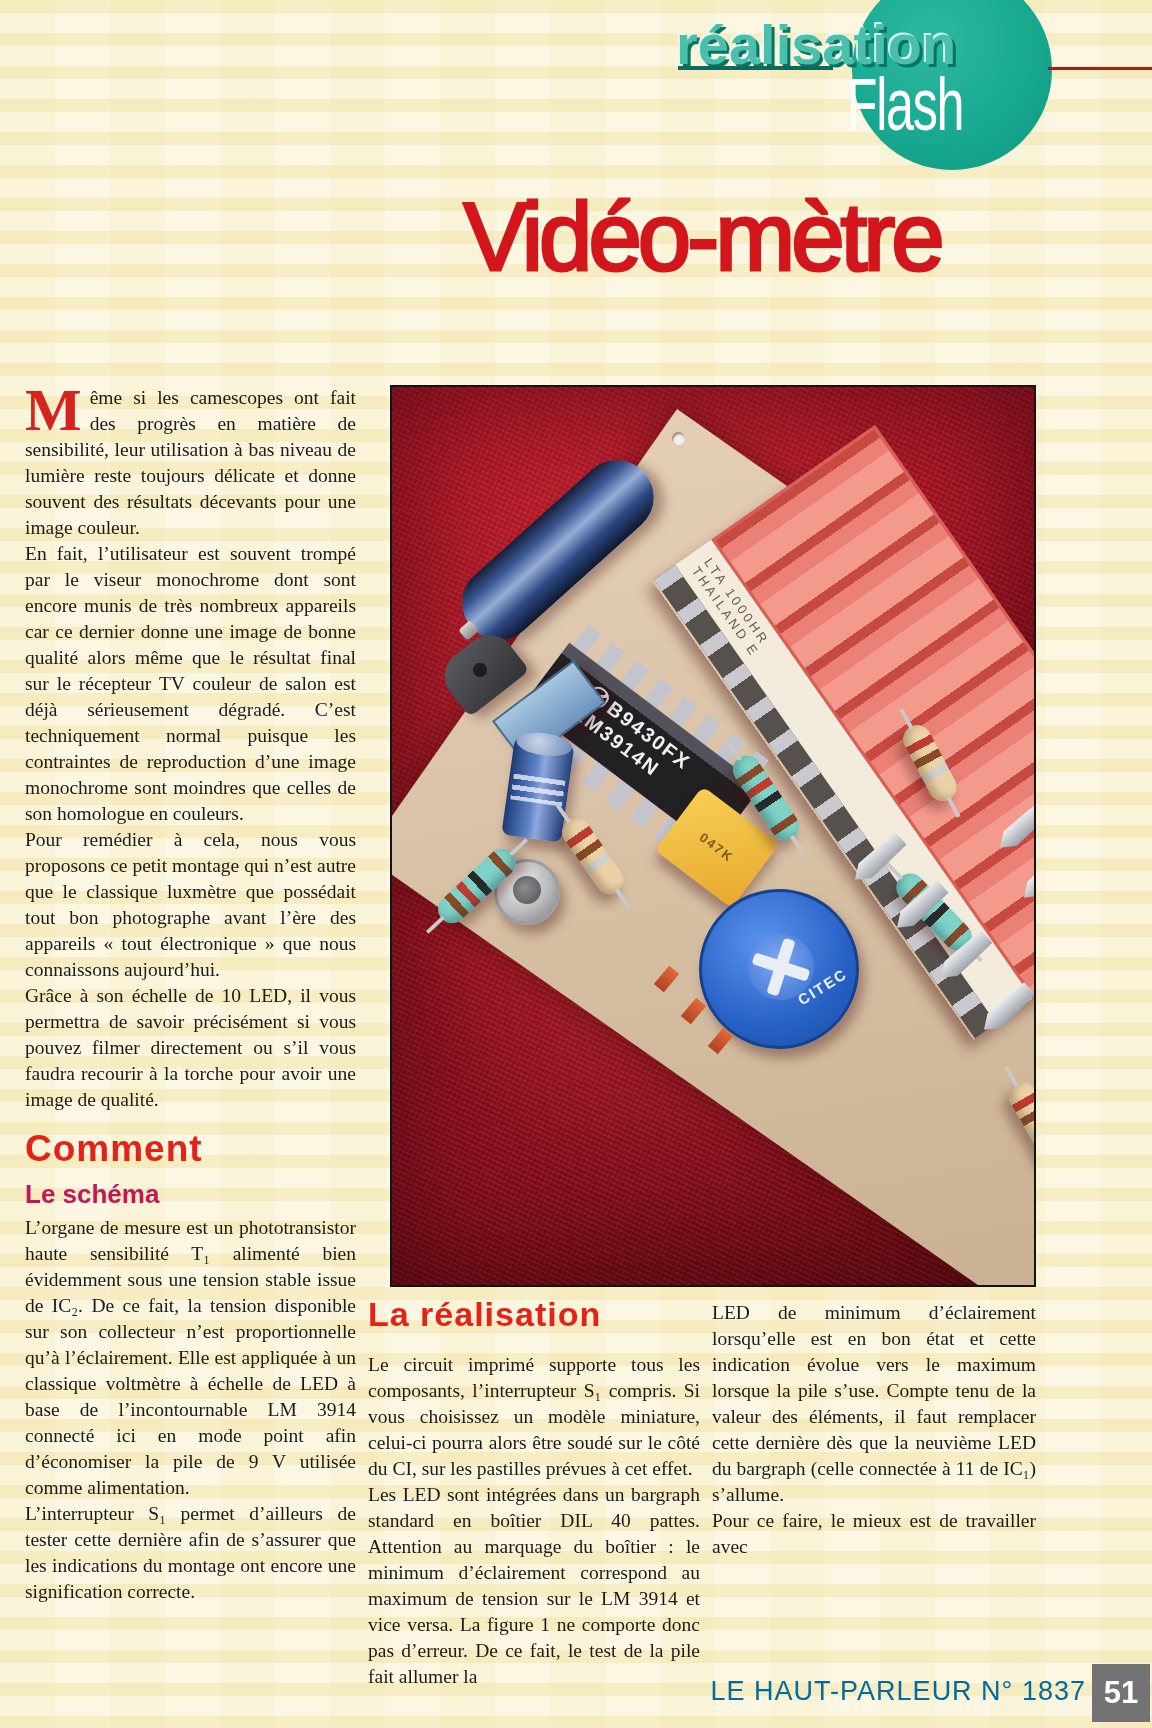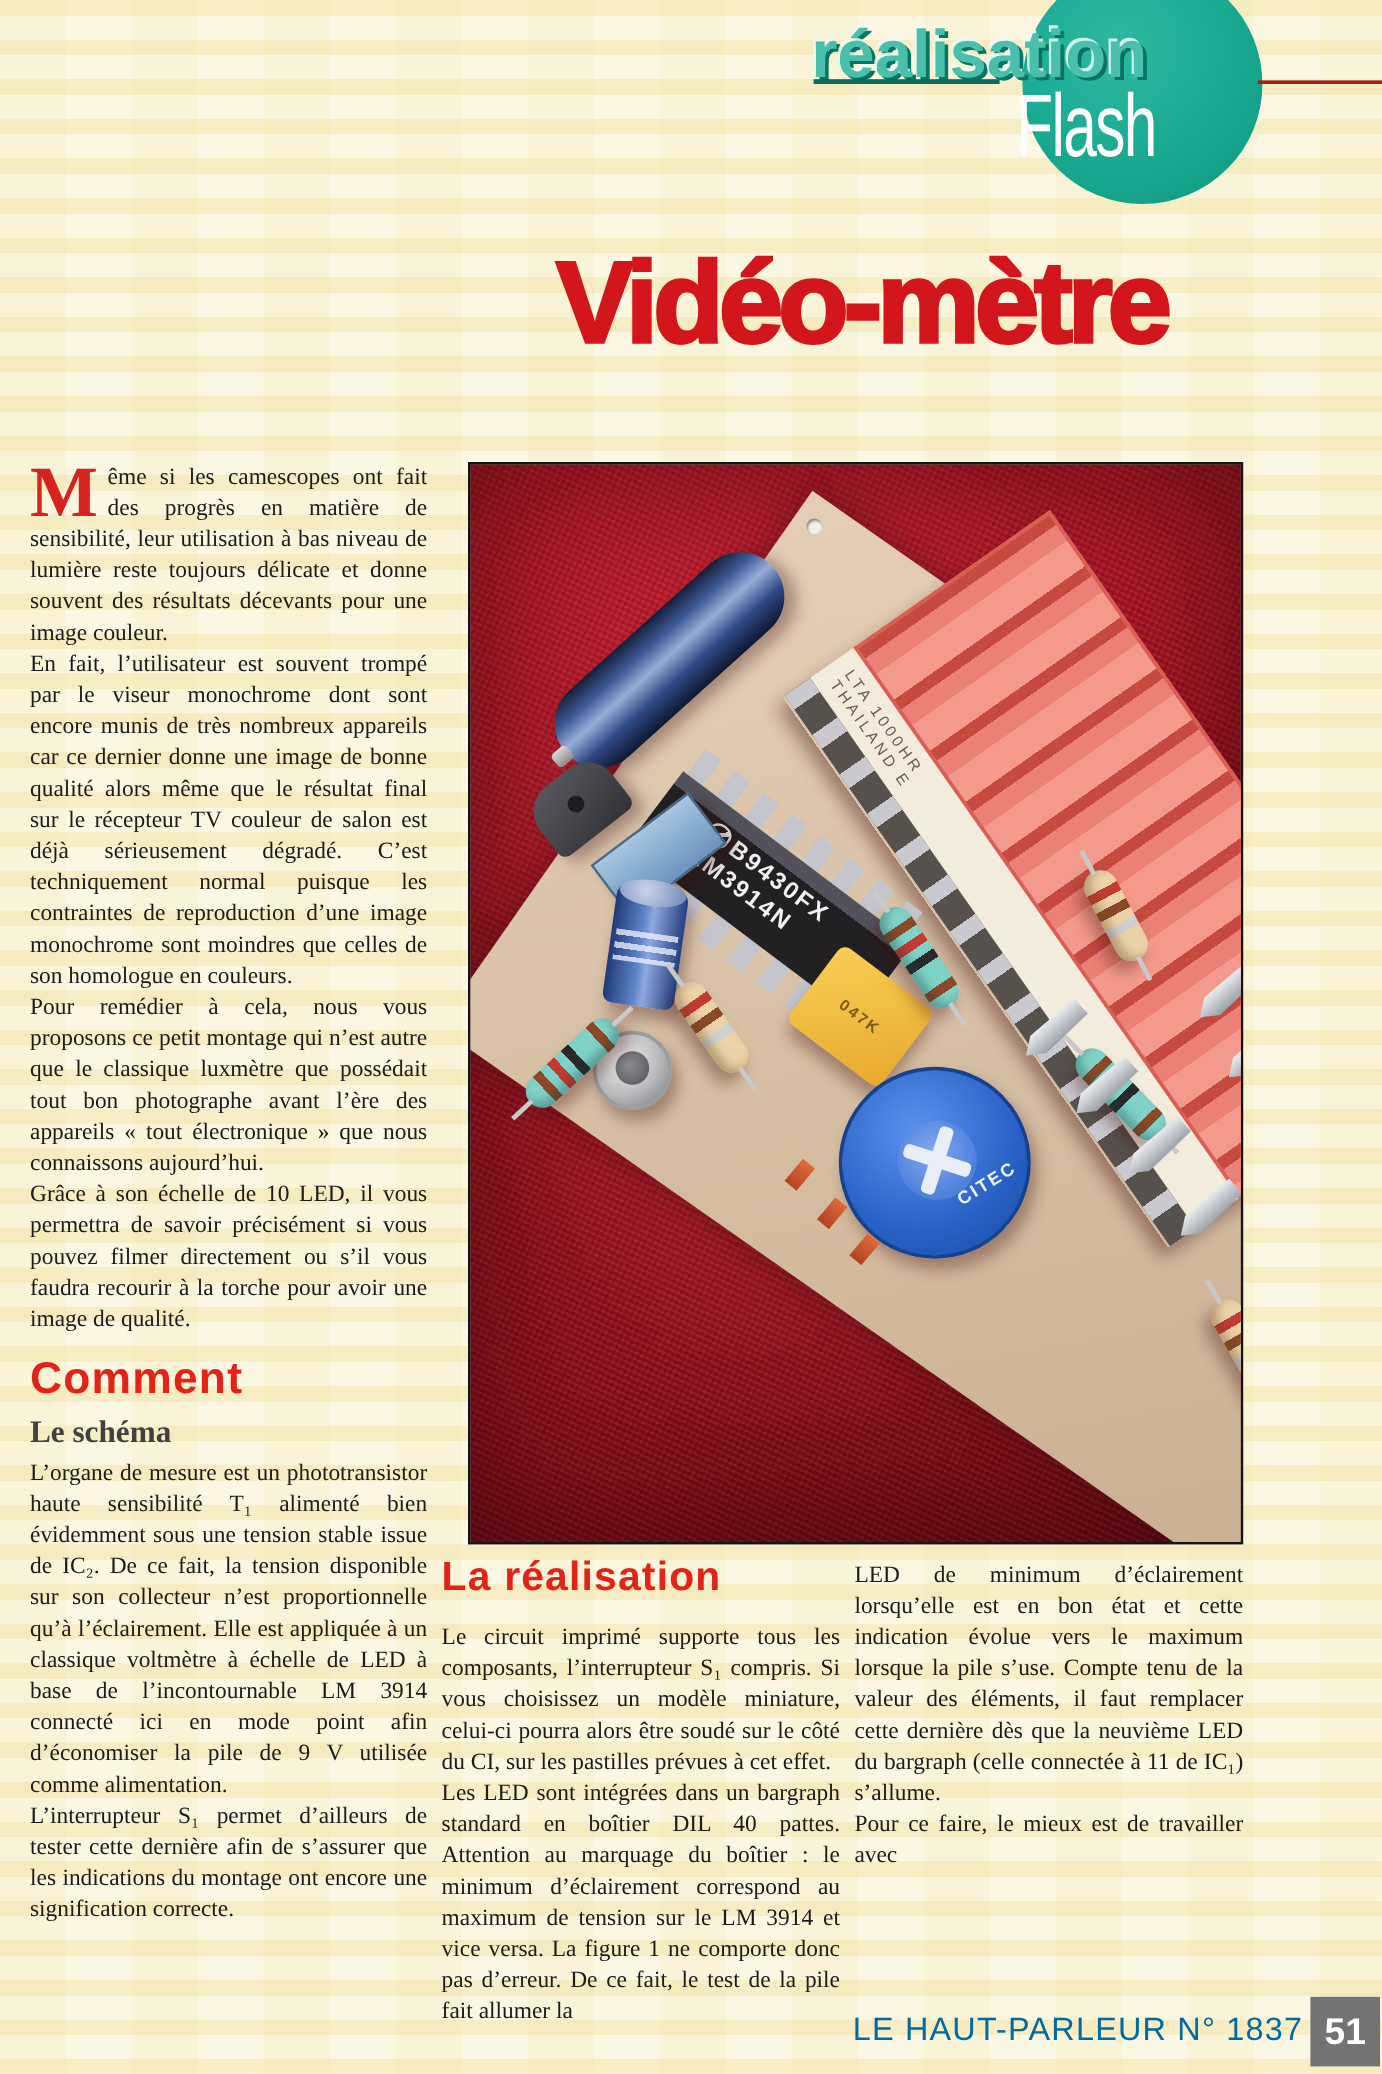--- a/index.html
+++ b/index.html
@@ -17,32 +17,32 @@
   .brand{left:676px;top:12px;width:420px;font-family:"Liberation Sans",sans-serif;
       font-weight:bold;font-size:56px;letter-spacing:0px;color:#4abfab;
       text-shadow:-2px -2px 0 rgba(235,250,246,.85), 3px 3px 0 #0a7362;}
   .brand-underline{left:678px;top:66px;width:155px;height:4px;background:#0c6a5a;}
   .red-rule{left:1048px;top:67px;width:104px;height:3px;background:#a32017;}
   .badge-text{left:800px;top:62px;width:210px;text-align:center;color:#fff;
       font-family:"Liberation Sans",sans-serif;font-size:74px;font-weight:400;
       transform:scaleX(.68);letter-spacing:-2px;}
 
   
-  .title{left:378px;top:182px;width:648px;margin:16px;text-align:center;
-      font-family:"Liberation Sans",sans-serif;font-weight:bold;font-size:96px;
+  .title{left:378px;top:182px;width:648px;margin:0;text-align:center;
+      font-family:"Liberation Sans",sans-serif;font-weight:normal;font-size:96px;
       letter-spacing:-4px;color:#d2161b;-webkit-text-stroke:3px #d2161b;}
 
   
   .col{font-size:19.5px;line-height:26px;color:#1d1a18;text-align:justify;}
   .col p{margin:0;}
   .red-h{margin:0;font-family:"Liberation Sans",sans-serif;font-weight:bold;
       color:#e42318;font-size:37px;line-height:40px;letter-spacing:1px;}
   .red-h span{display:block;}
-  .sub-h{margin:10px 0 6px 0;font-family:Liberation Serif, serif;font-weight:bold;
-      color:#404040;font-size:26px;line-height:30px;}
+  .sub-h{margin:10px 0 6px 0;font-family:Liberation Sans, sans-serif;font-weight:bold;
+      color:#be185d;font-size:26px;line-height:30px;}
   .col-left{left:25px;top:385px;width:331px;}
   .col-left .red-h.first{margin-bottom:20px;}
   .col-left .red-h.second{margin-top:16px;}
   .col-mid{left:368px;top:1294px;width:332px;}
   .col-mid .red-h{font-size:34px;margin-bottom:18px;}
   .col-right{left:712px;top:1300px;width:324px;}
   .dropcap{float:left;font-weight:bold;font-size:60px;line-height:46px;
       color:#d6231e;padding:2px 8px 0 0;font-family:"Liberation Serif",serif;}
 
   

